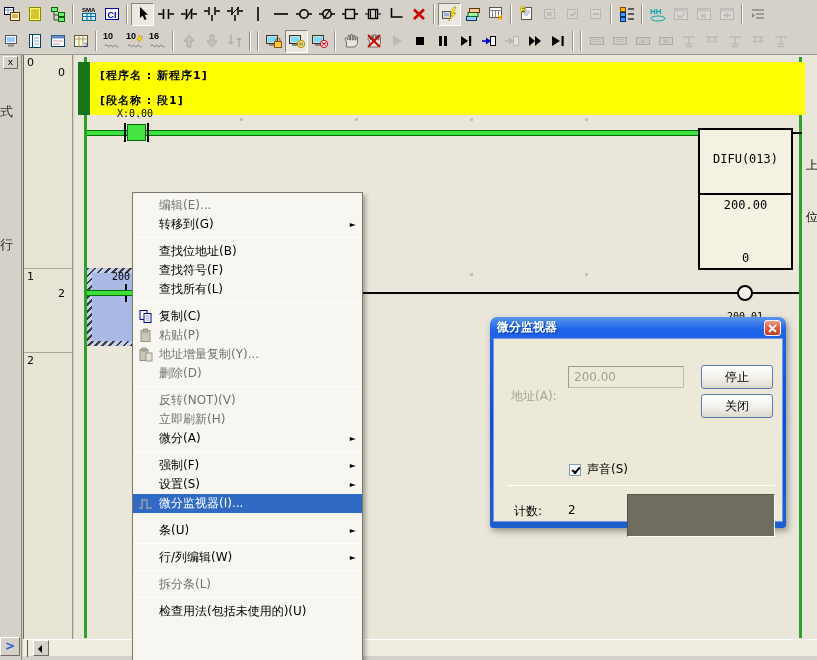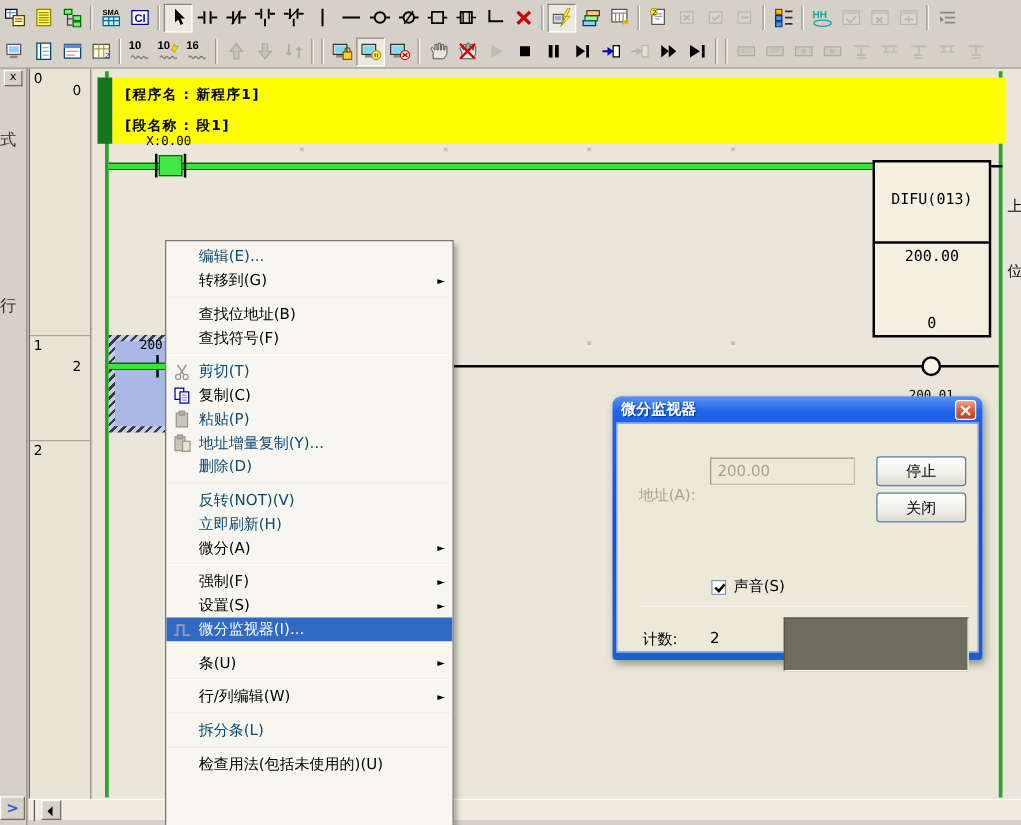--- a/index.html
+++ b/index.html
@@ -52,21 +52,21 @@
 
   
   #hscroll { position:absolute; left:23px; top:639px; width:794px; height:17px; background:#F0EDE0; border-top:1px solid #fff; }
   #hscroll-frame { position:absolute; left:4px; top:0; width:1px; height:17px; background:#5b594f; }
   #hscroll-left { position:absolute; left:10px; top:0px; width:16px; height:16px; background:#D5D1C8; border:1px solid; border-color:#fff #6e6a5e #6e6a5e #fff; }
   #hscroll-left::after { content:""; position:absolute; left:4px; top:4px; border:4px solid transparent; border-right-color:#000; border-left:none; }
 
   
   #ctxmenu { position:absolute; left:132px; top:192px; width:231px; height:469px; background:#F7F6F1; border:1px solid #7a786d; box-shadow:3px 3px 4px rgba(0,0,0,.28); z-index:40; padding-top:3px; overflow:hidden; }
   .mi { position:relative; height:19px; display:flex; align-items:center; color:#000; }
-  .mi.disabled { color:#0c4a6e; }
+  .mi.disabled { color:#737373; }
   .mi.selected { background:#316AC5; color:#fff; }
   .mi-icon { flex:0 0 26px; display:flex; align-items:center; justify-content:center; }
   .mi-label { font-size:12px; white-space:nowrap; }
   .mi-arrow { position:absolute; right:6px; font-size:8px; }
   .mi-sep { height:1px; margin:3px 2px 4px 2px; background:#c9c6b8; border-bottom:1px solid #fdfdfa; }
 
   
   #dlg { position:absolute; left:490px; top:317px; width:296px; height:211px; z-index:50; background:linear-gradient(180deg,#5A96EE 0,#1E63E8 6%,#0D50D8 50%,#1C5FD0 100%); border-radius:7px 7px 3px 3px; box-shadow:2px 3px 7px rgba(0,0,0,.38); padding:0 3px 3px 3px; }
   #dlg-title { height:21px; display:flex; align-items:center; color:#fff; font-weight:bold; font-size:12px; padding-left:4px; text-shadow:1px 1px 1px #0839a8; }
   #dlg-close { position:absolute; right:5px; top:3px; width:17px; height:16px; background:linear-gradient(180deg,#F1A18B,#E25F3F 45%,#C33D1E); border:1px solid #fff; border-radius:3px; }
@@ -585,31 +585,25 @@
       </div>
       <div class="mi-sep"></div>
       <div class="mi">
         <span class="mi-icon"></span>
         <span class="mi-label">查找位地址(B)</span>
       </div>
       <div class="mi">
         <span class="mi-icon"></span>
         <span class="mi-label">查找符号(F)</span>
       </div>
+      <div class="mi">
+        <span class="mi-icon"></span>
+        <span class="mi-label">查找所有(L)</span>
+      </div>
       <div class="mi-sep"></div>
-      <div class="mi disabled">
-        <span class="mi-icon">
-          <svg width="16" height="16" viewBox="0 0 16 16">
-            <path d="M4 2l5 7.5M11 2L6 9.5" stroke="#9a978b" stroke-width="1.2"></path>
-            <circle cx="4.5" cy="11.5" r="2" fill="none" stroke="#9a978b"></circle>
-            <circle cx="10.5" cy="11.5" r="2" fill="none" stroke="#9a978b"></circle>
-          </svg>
-        </span>
-        <span class="mi-label">剪切(T)</span>
-      </div>
       <div class="mi">
         <span class="mi-icon">
           <svg width="16" height="16" viewBox="0 0 16 16">
             <rect x="2" y="1.5" width="7" height="9" fill="#fff" stroke="#00a"></rect>
             <rect x="6" y="4.5" width="7" height="9" fill="#fff" stroke="#00a"></rect>
             <path d="M7.5 7h4M7.5 9h4M7.5 11h4" stroke="#99c"></path>
           </svg>
         </span>
         <span class="mi-label">复制(C)</span>
       </div>

